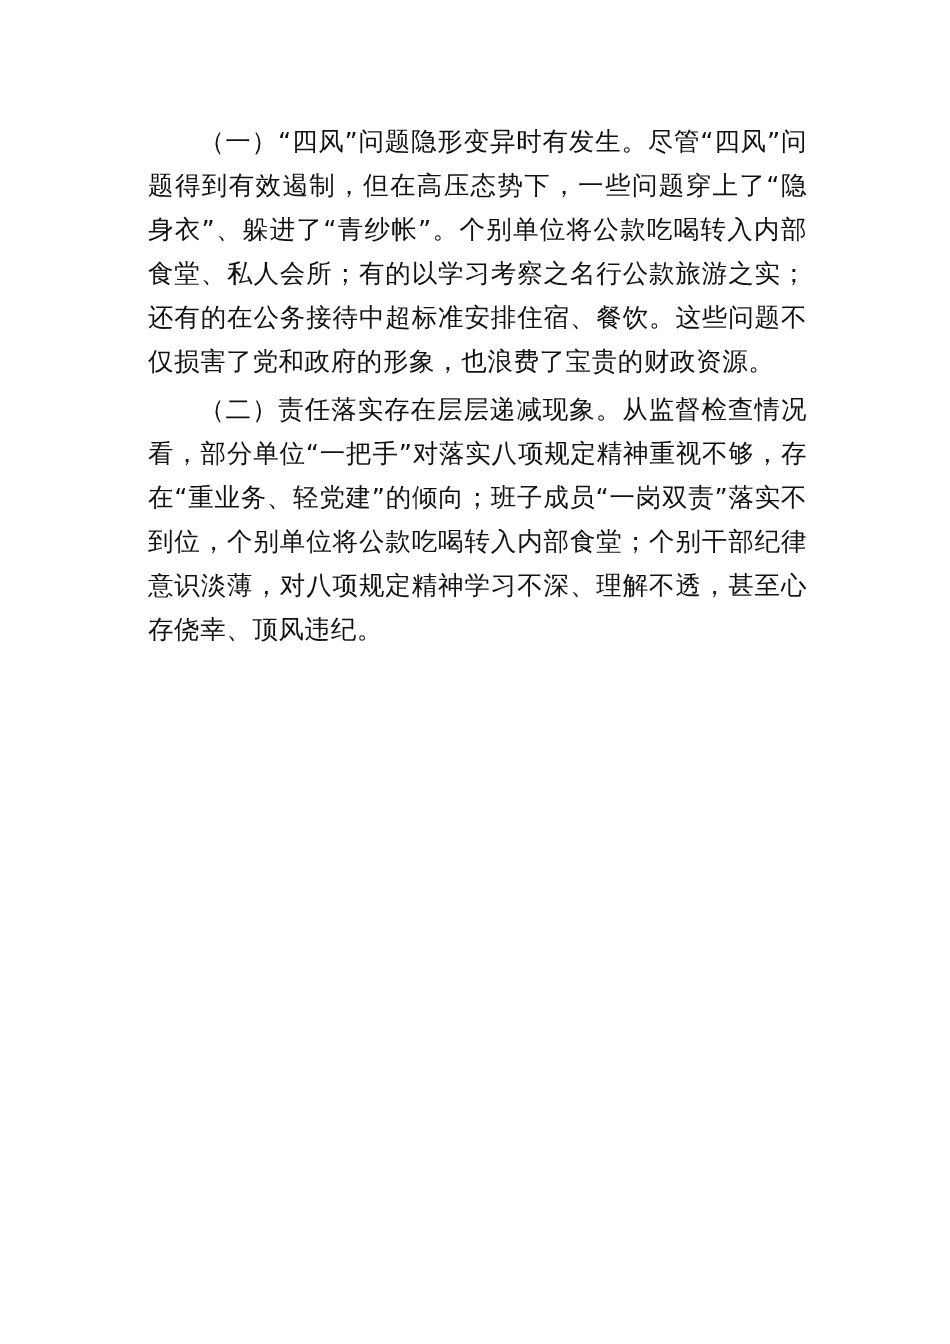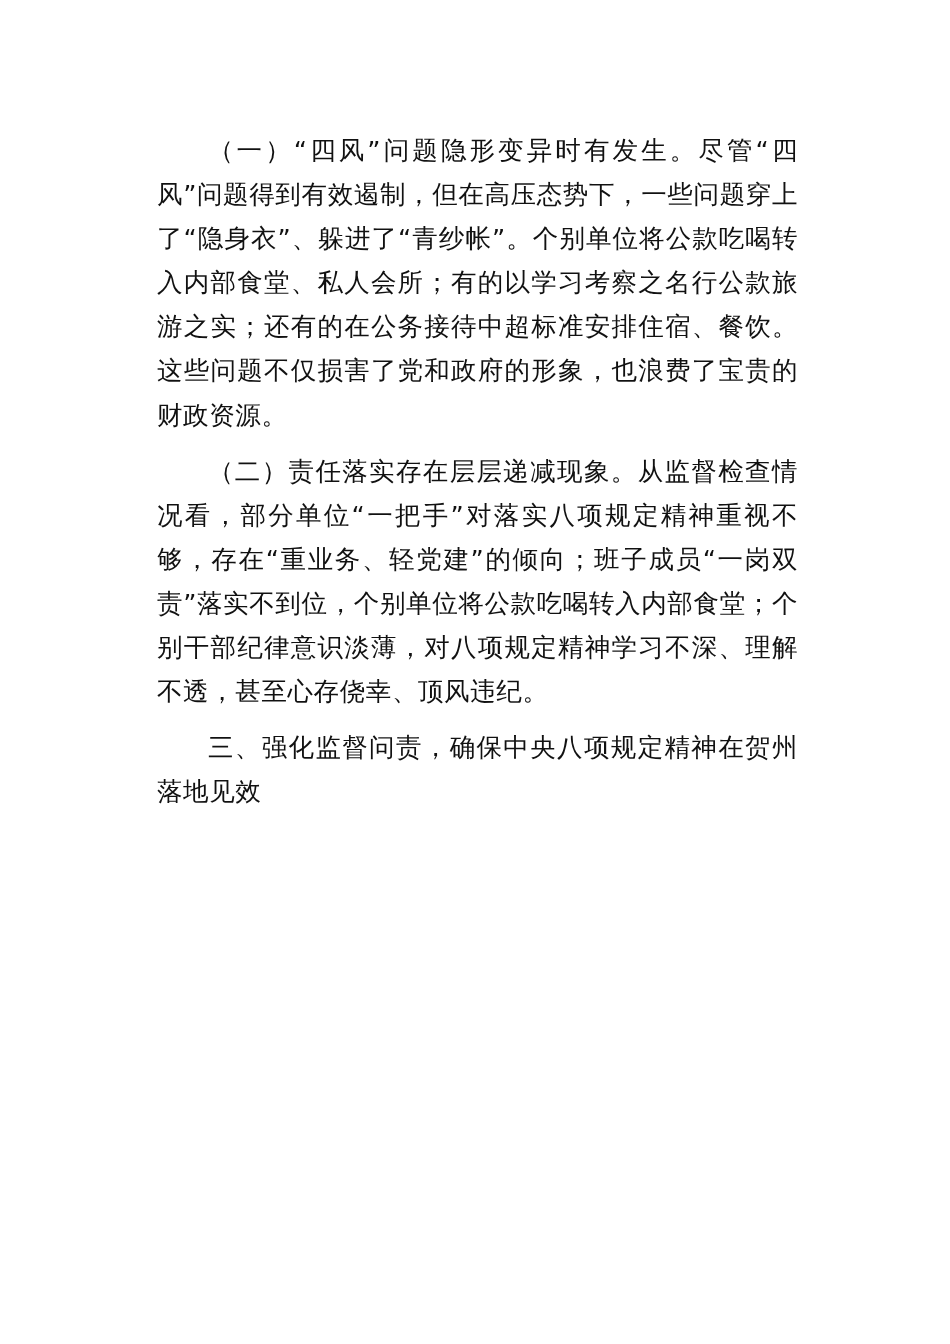--- a/index.html
+++ b/index.html
@@ -9,22 +9,21 @@
       left: 145px;
       top: 116px;
       width: 665px;
       font-family: "DejaVu Sans", "Liberation Sans", sans-serif;
       font-size: 25.5px;
       line-height: 44.1px;
       color: #111111;
       letter-spacing: 0.6px;
       text-align: justify;
     }
-    .page p { margin: 12px; text-indent: 2em; }
+    .page p { margin: 3px; text-indent: 2em; }
   </style>
 </head>
 <body>
 
 <div class="page">
   <p>（一）“四风”问题隐形变异时有发生。尽管“四风”问题得到有效遏制，但在高压态势下，一些问题穿上了“隐身衣”、躲进了“青纱帐”。个别单位将公款吃喝转入内部食堂、私人会所；有的以学习考察之名行公款旅游之实；还有的在公务接待中超标准安排住宿、餐饮。这些问题不仅损害了党和政府的形象，也浪费了宝贵的财政资源。</p>
   <p>（二）责任落实存在层层递减现象。从监督检查情况看，部分单位“一把手”对落实八项规定精神重视不够，存在“重业务、轻党建”的倾向；班子成员“一岗双责”落实不到位，个别单位将公款吃喝转入内部食堂；个别干部纪律意识淡薄，对八项规定精神学习不深、理解不透，甚至心存侥幸、顶风违纪。</p>
-  <p>三、强化监督问责，确保中央八项规定精神在贺州落地见效</p>
 </div>
 
 </body></html>

